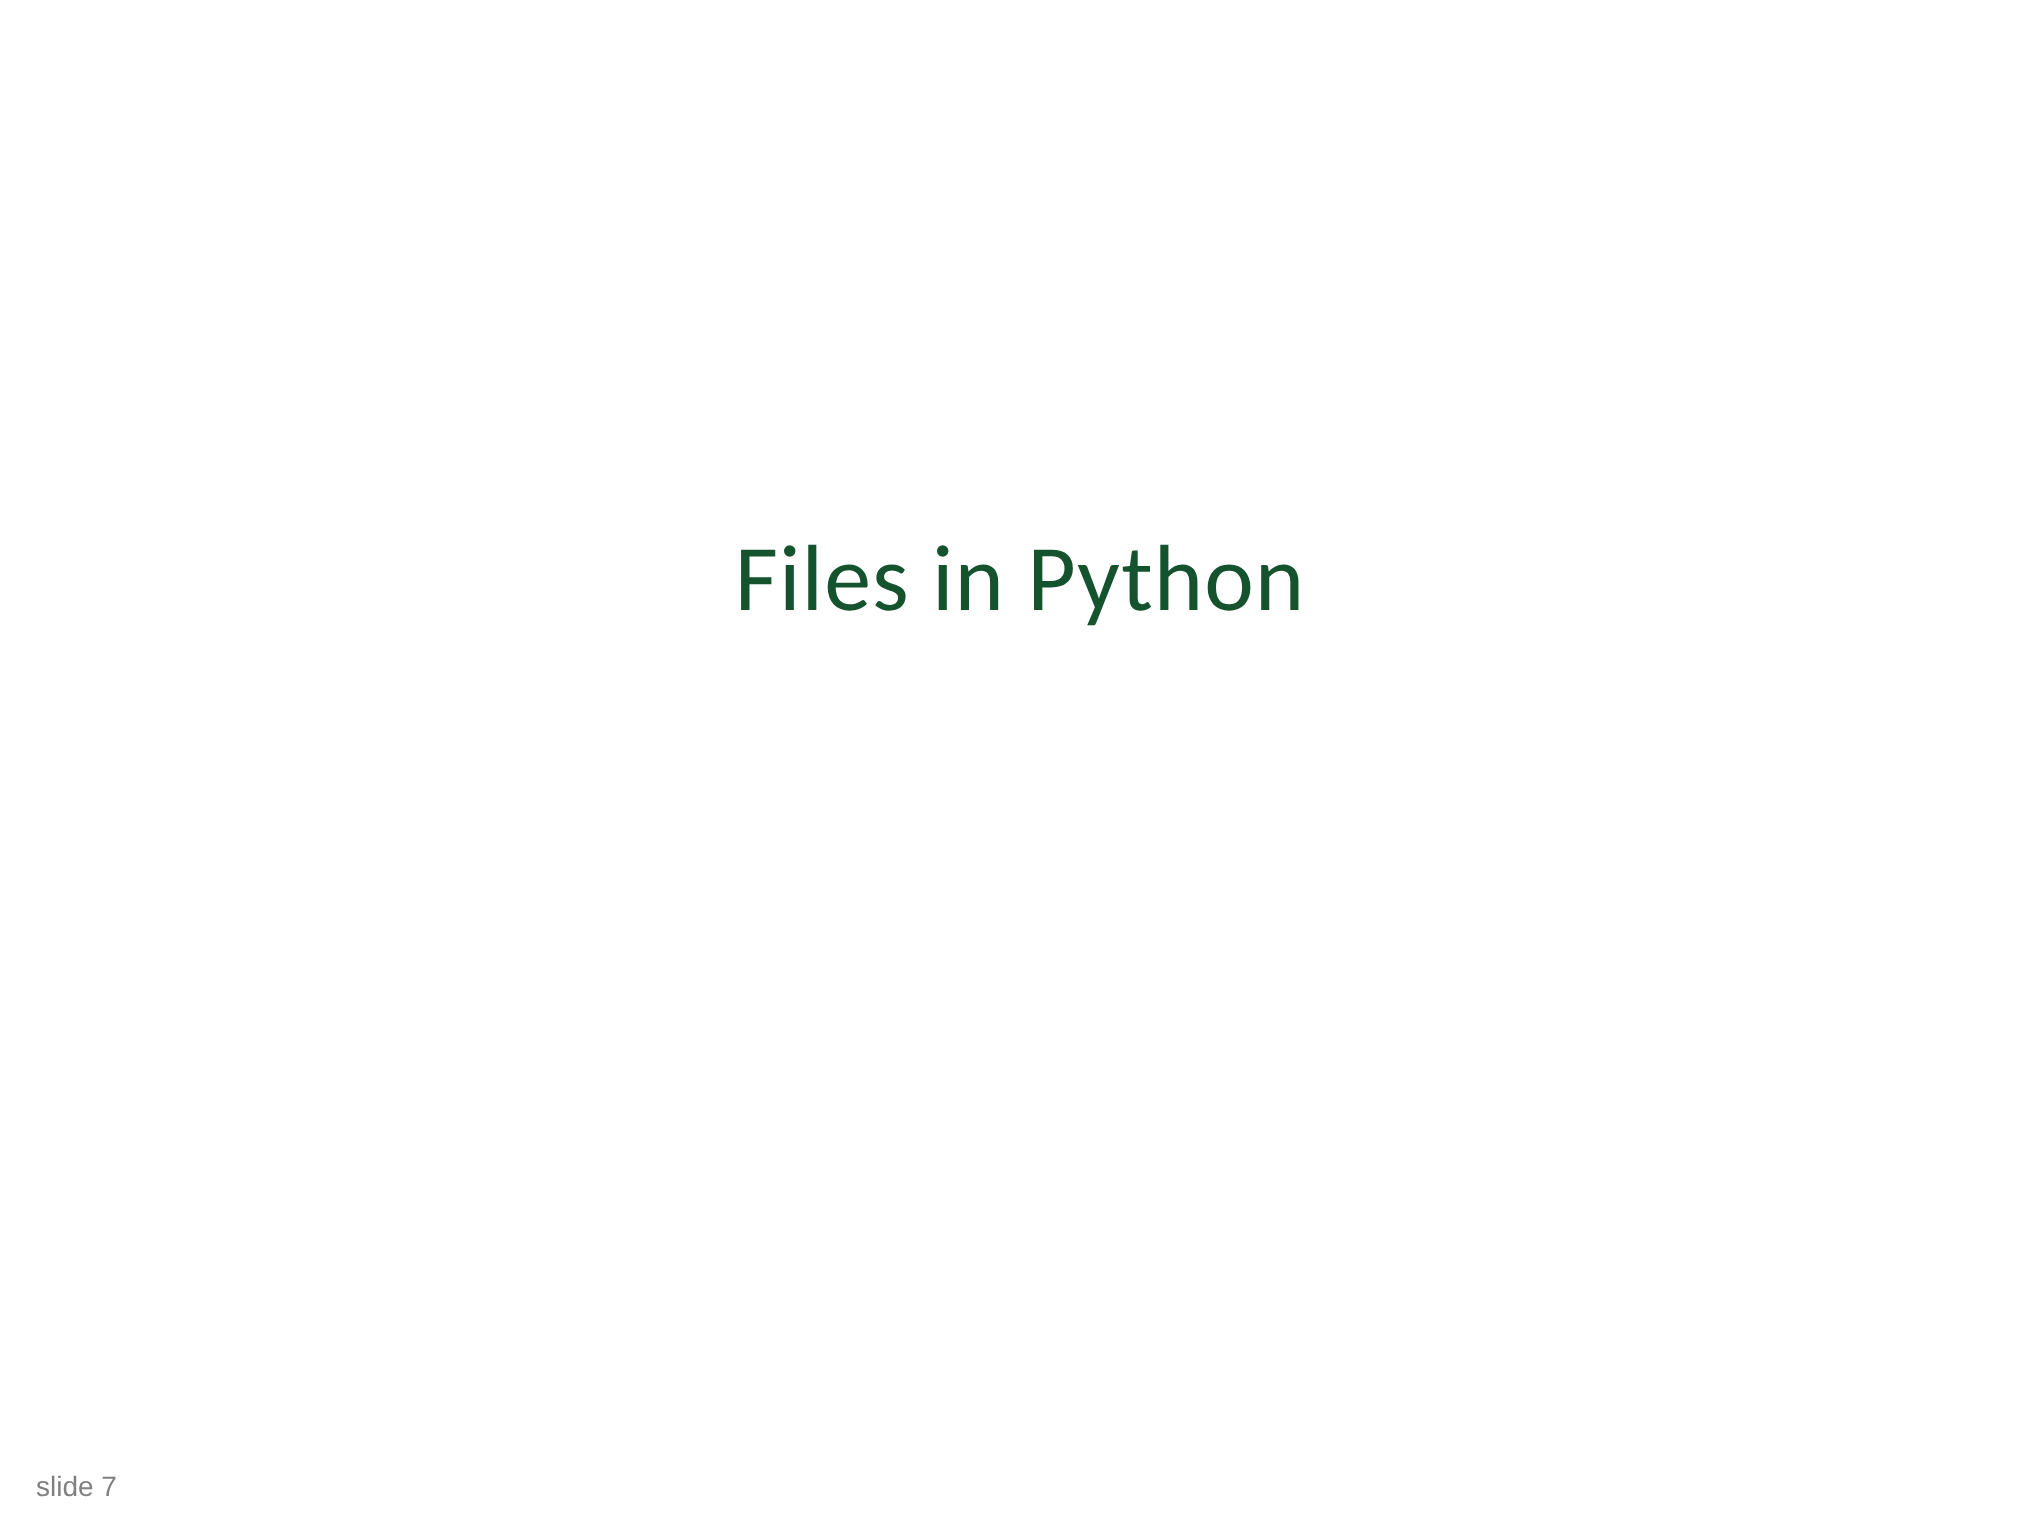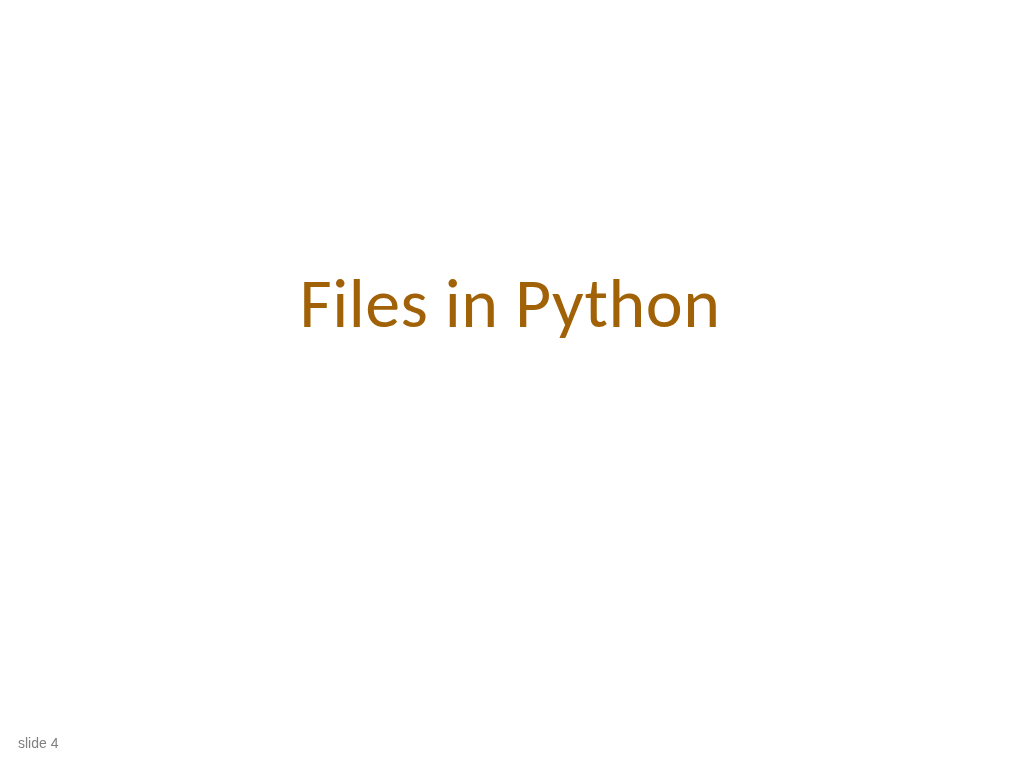--- a/index.html
+++ b/index.html
@@ -19,33 +19,33 @@
       width: 100%;
       height: 100%;
       position: relative;
     }
     .title {
       position: absolute;
       top: 260px;
       left: 0;
       width: 100%;
       text-align: center;
-      font-size: 70px;
+      font-size: 47px;
       font-weight: 400;
-      color: #a16207;
+      color: #14532d;
       letter-spacing: 0.5px;
     }
     .slide-number {
       position: absolute;
       bottom: 14px;
       left: 18px;
       font-size: 14px;
       color: #808080;
       font-family: Arial, sans-serif;
     }
   </style>
 </head>
 <body>
 
 <div class="slide">
   <h1 class="title">Files in Python</h1>
-  <div class="slide-number">slide 4</div>
+  <div class="slide-number">slide 7</div>
 </div>
 
 </body></html>

